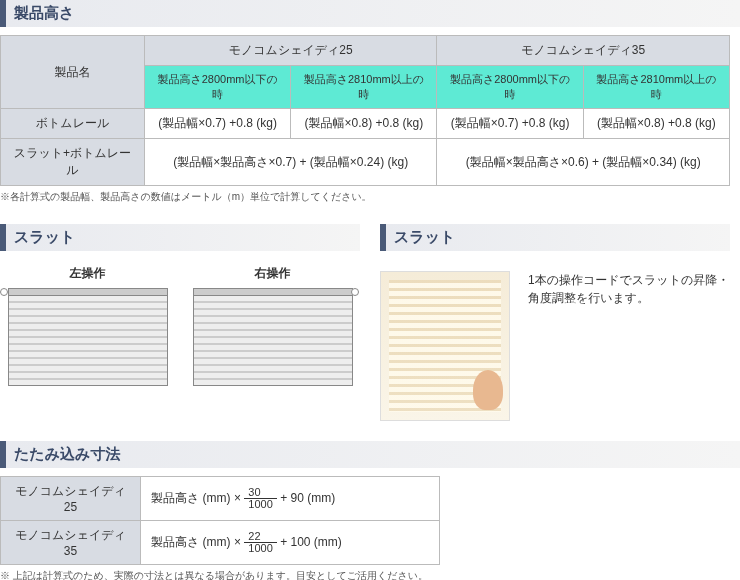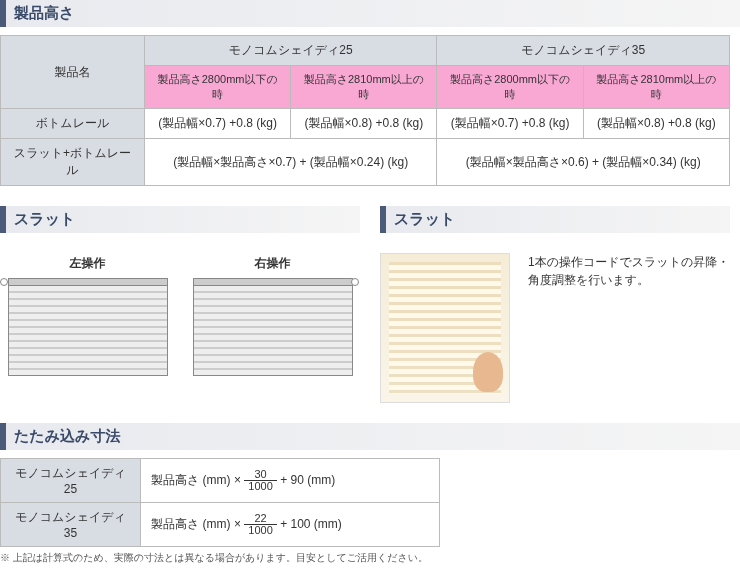--- a/index.html
+++ b/index.html
@@ -2,43 +2,43 @@
 <html><head>
 <meta charset="utf-8">
 <style>
   * { box-sizing: border-box; margin: 0; padding: 0; }
   body { font-family: "Hiragino Sans", "Meiryo", sans-serif; font-size: 12px; color: #333; width: 740px; background: #fff; }
   .section-title { border-left: 6px solid #4a5a78; padding: 4px 8px; font-size: 15px; font-weight: bold; color: #3a4a68; background: linear-gradient(to right, #e8eaef 0%, #f5f5f5 100%); margin-bottom: 8px; }
   .section { margin-bottom: 20px; }
   table.weight { width: 730px; border-collapse: collapse; }
   table.weight th, table.weight td { border: 1px solid #bbb; padding: 6px 8px; text-align: center; font-size: 12px; }
   table.weight th { background: #d8dce3; font-weight: normal; }
-  table.weight .sub-th { background: #f9a8d4; font-size: 11px; }
+  table.weight .sub-th { background: #5eead4; font-size: 11px; }
   .note { font-size: 10px; color: #555; margin-top: 4px; }
   .row2 { display: flex; gap: 20px; }
   .col-left { width: 360px; }
   .col-right { width: 350px; }
-  .op-row { display: flex; gap: 10px; margin-top: 22px; }
+  .op-row { display: flex; gap: 10px; margin-top: 14px; }
   .op-col { flex: 1; text-align: center; }
   .op-label { font-size: 12px; font-weight: bold; margin-bottom: 6px; }
   .blind-diagram { width: 160px; height: 110px; margin: 0 auto; position: relative; }
   .blind-head { height: 8px; background: #ccc; border: 1px solid #888; }
   .blind-slats { height: 90px; background: repeating-linear-gradient(to bottom, #eee 0, #eee 5px, #ccc 5px, #ccc 7px); border: 1px solid #888; border-top: none; }
   .blind-cord-l { position: absolute; left: -8px; top: 0; width: 10px; height: 100%; }
   .blind-cord-r { position: absolute; right: -8px; top: 0; width: 10px; height: 100%; }
   .cord-ring { width: 8px; height: 8px; border: 1px solid #888; border-radius: 50%; background: #fff; margin-bottom: 2px; }
   .method-row { display: flex; gap: 18px; margin-top: 20px; justify-content: center; }
   .method-img { width: 130px; height: 150px; background: linear-gradient(to bottom, #f5ecd8 0%, #faf5e8 100%); position: relative; border: 1px solid #ddd; }
   .method-img::before { content: ""; position: absolute; inset: 8px 8px 8px 8px; background: repeating-linear-gradient(to bottom, rgba(230,210,170,0.6) 0, rgba(230,210,170,0.6) 3px, rgba(255,250,235,0.9) 3px, rgba(255,250,235,0.9) 8px); }
   .hand { position: absolute; right: 6px; bottom: 10px; width: 30px; height: 40px; background: #e8b890; border-radius: 50% 50% 40% 40%; }
   .method-text { flex: 1; font-size: 12px; line-height: 1.5; }
   table.fold { border-collapse: collapse; width: 440px; }
   table.fold th, table.fold td { border: 1px solid #bbb; padding: 6px 10px; font-size: 12px; }
   table.fold th { background: #d8dce3; font-weight: normal; text-align: center; width: 140px; }
-  .frac { display: inline-block; text-align: center; vertical-align: middle; font-size: 11px; line-height: 1; }
+  .frac { display: inline-block; text-align: left; vertical-align: middle; font-size: 11px; line-height: 1; }
   .frac .num { display: block; border-bottom: 1px solid #333; padding: 0 4px; }
   .frac .den { display: block; padding: 0 4px; }
 </style>
 </head>
 <body>
 
 <div class="section">
   <div class="section-title">製品高さ</div>
   <table class="weight">
     <tbody>
@@ -60,20 +60,21 @@
       <td>(製品幅×0.7) +0.8 (kg)</td>
       <td>(製品幅×0.8) +0.8 (kg)</td>
     </tr>
     <tr>
       <th>スラット+ボトムレール</th>
       <td colspan="2">(製品幅×製品高さ×0.7) + (製品幅×0.24) (kg)</td>
       <td colspan="2">(製品幅×製品高さ×0.6) + (製品幅×0.34) (kg)</td>
     </tr>
   </tbody>
     </table>
+  <div class="note">※各計算式の製品幅、製品高さの数値はメートル（m）単位で計算してください。</div>
 </div>
 
 <div class="row2">
   <div class="col-left section">
     <div class="section-title">スラット</div>
     <div class="op-row">
       <div class="op-col">
         <div class="op-label">左操作</div>
         <div class="blind-diagram">
           <div class="blind-cord-l">

